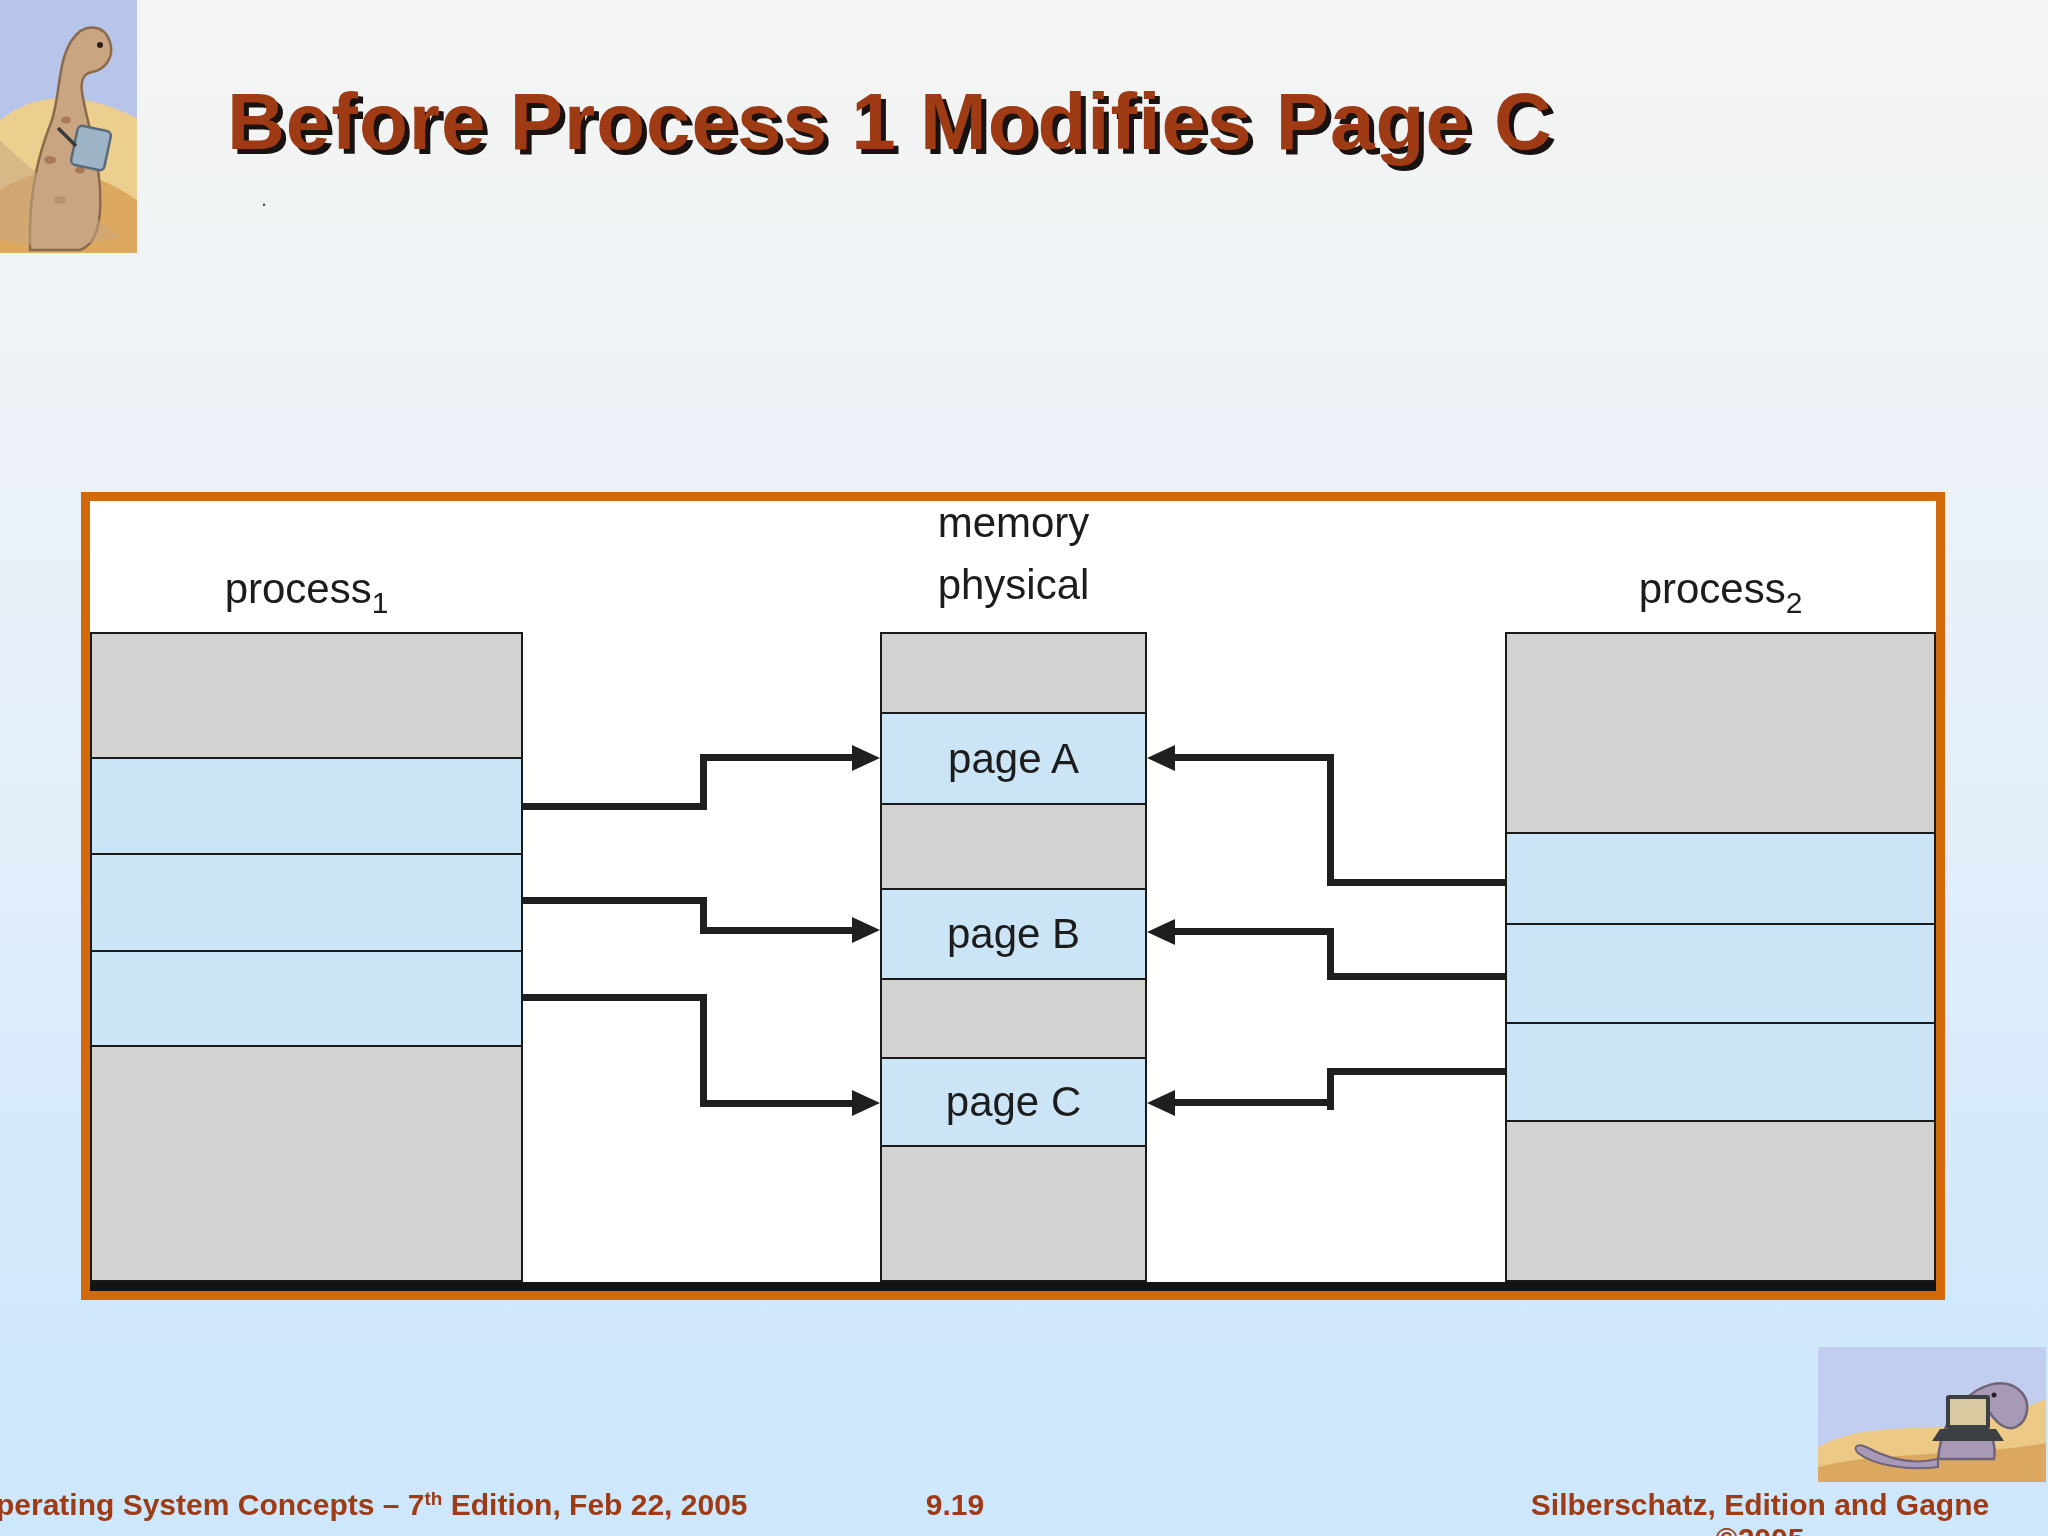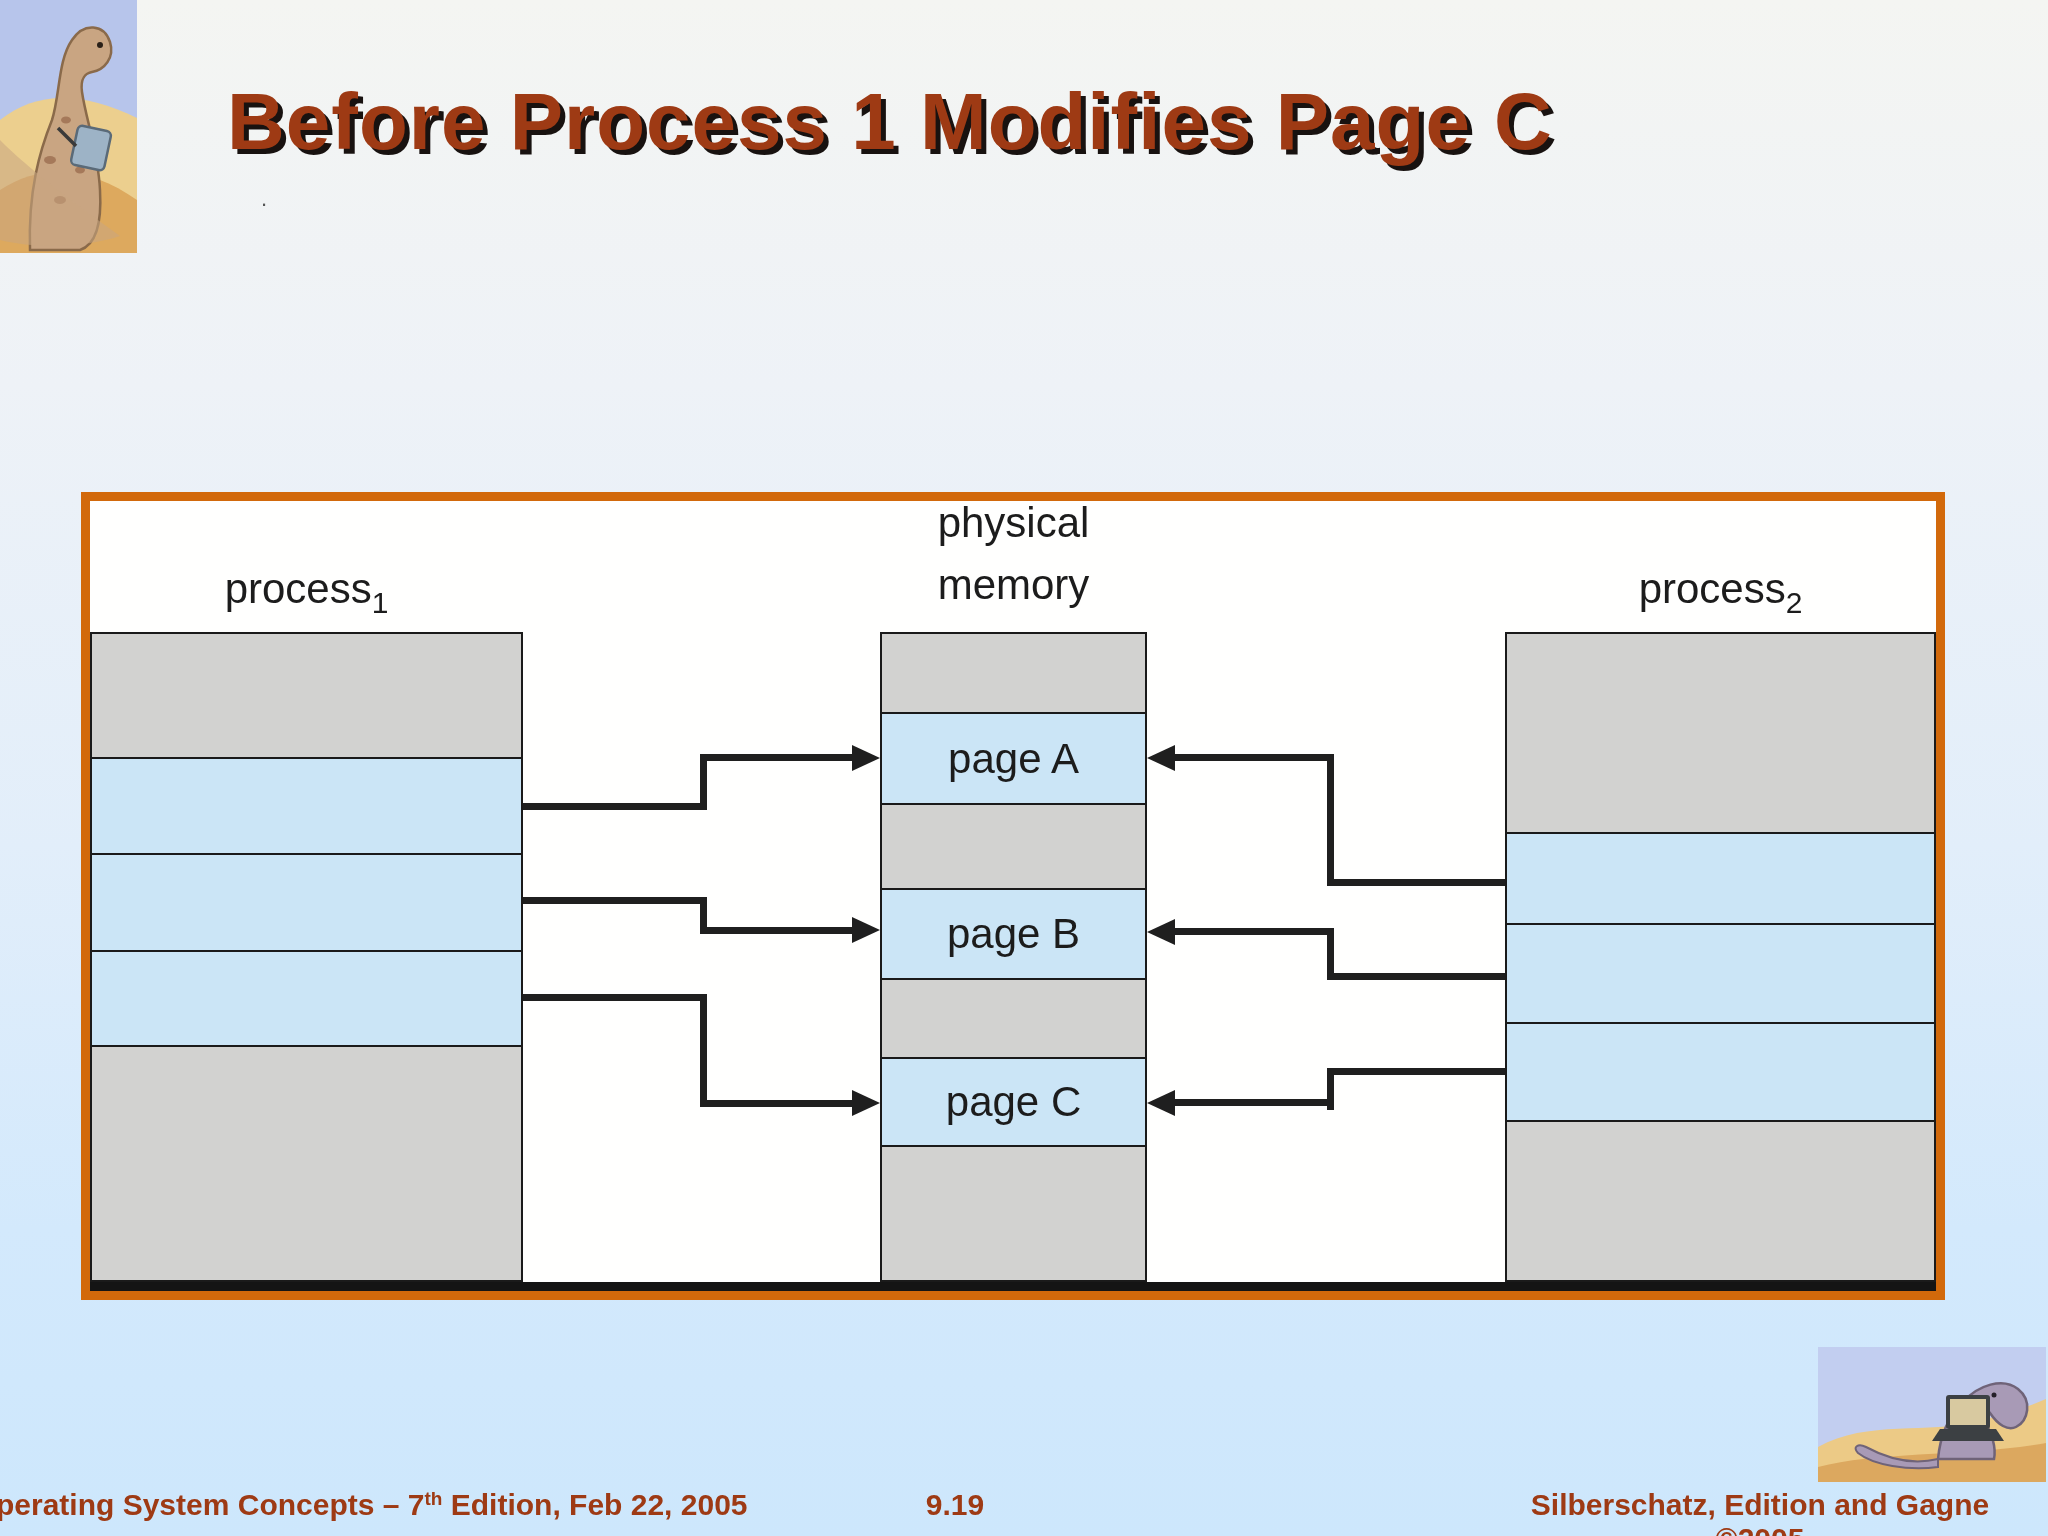--- a/index.html
+++ b/index.html
@@ -82,22 +82,22 @@
     <line x1="58" y1="128" x2="76" y2="146" stroke="#3a3a3a" stroke-width="3.5"></line>
     <path d="M0,140 C30,170 70,200 120,236 C90,246 40,250 0,240 Z" fill="#c9a582" opacity="0.55"></path>
   </svg>
 
   <div class="slide-title">Before Process 1 Modifies Page C</div>
   <div class="stray-mark">.</div>
 
   <div class="diagram-box"></div>
 
   <div class="col-label phys-label">
+    <div>memory</div>
     <div>physical</div>
-    <div>memory</div>
   </div>
   <div class="col-label p1-label"><span>process</span><span class="subsc">1</span></div>
   <div class="col-label p2-label"><span>process</span><span class="subsc">2</span></div>
 
   <div class="mem-col col-p1">
     <div class="seg gray" style="height:125px"></div>
     <div class="seg blue" style="height:96px"></div>
     <div class="seg blue" style="height:97px"></div>
     <div class="seg blue" style="height:95px"></div>
     <div class="seg gray"></div>

